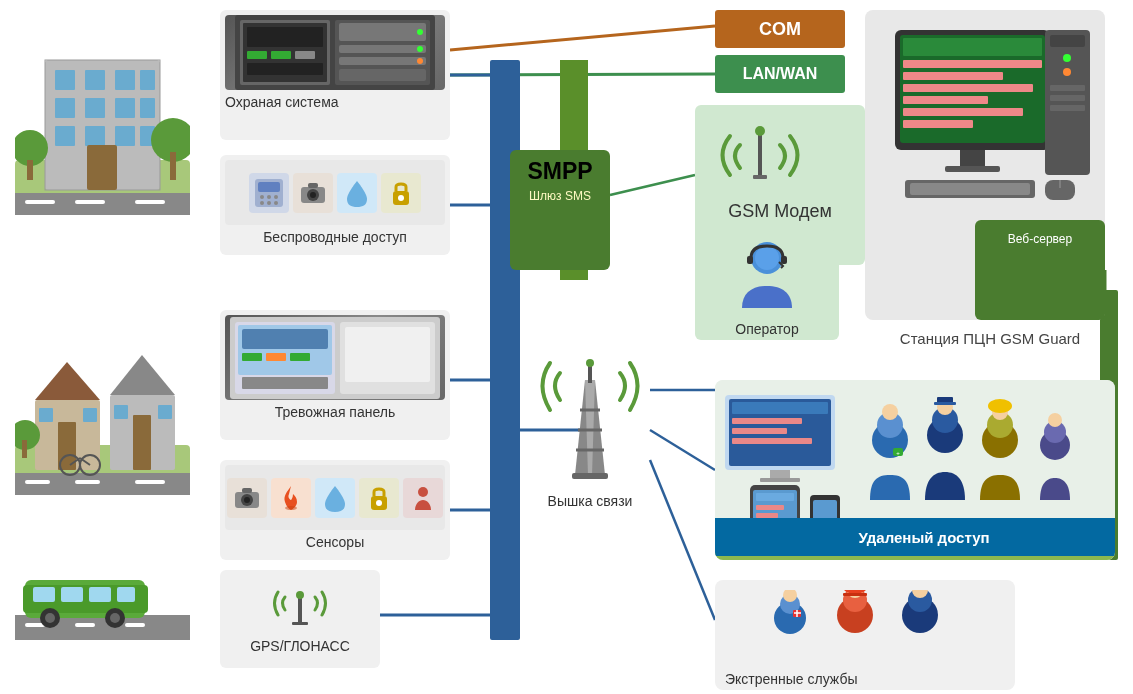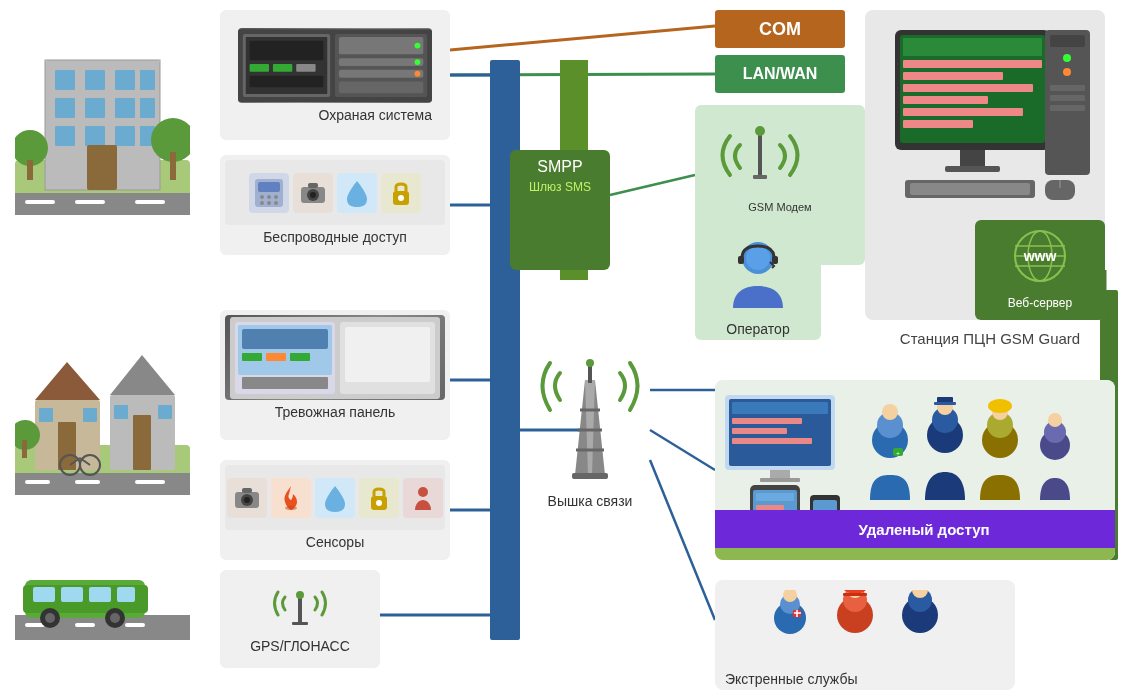--- a/index.html
+++ b/index.html
@@ -57,22 +57,22 @@
 
     
     .security-system {
       position: absolute;
       left: 220px;
       top: 10px;
       width: 230px;
       height: 130px;
       background: #f0f0f0;
       border-radius: 6px;
-      text-align: right;
-      padding: 18px;
+      text-align: left;
+      padding: 5px;
     }
     .label-text {
       font-size: 14px;
       color: #333;
       margin-top: 4px;
     }
 
     
     .wireless-sensors {
       position: absolute;
@@ -132,27 +132,27 @@
       top: 150px;
       width: 100px;
       height: 120px;
       background: #4a7c2f;
       border-radius: 6px;
       text-align: center;
       padding: 8px 5px;
       color: white;
     }
     .smpp-title {
-      font-size: 16px;
-      font-weight: normal;
-      color: #ffffff;
+      font-size: 23px;
+      font-weight: bold;
+      color: #000000;
     }
     .smpp-subtitle {
       font-size: 12px;
-      color: #bef264;
+      color: #fef9c3;
       margin-top: 4px;
     }
 
     
     .cell-tower {
       position: absolute;
       left: 530px;
       top: 345px;
       width: 120px;
       height: 170px;
@@ -229,21 +229,21 @@
       border-radius: 6px;
       text-align: center;
       padding: 8px;
     }
 
     
     .operator {
       position: absolute;
       left: 695px;
       top: 230px;
-      width: 126px;
+      width: 144px;
       height: 110px;
       background: #d0e8d0;
       border-radius: 6px;
       text-align: center;
       padding: 8px;
     }
 
     
     .server-area {
       position: absolute;
@@ -285,25 +285,25 @@
       left: 715px;
       top: 380px;
       width: 400px;
       height: 180px;
       background: #e8f0e8;
       border-radius: 8px;
       overflow: hidden;
     }
     .remote-access-label-bar {
       position: absolute;
-      bottom: 12px;
+      bottom: 4px;
       left: 0;
       width: 100%;
       height: 38px;
-      background: #6d28d9;
+      background: #0369a1;
       display: flex;
       align-items: center;
       justify-content: center;
       padding-left: 18px;
     }
 
     
     .emergency {
       position: absolute;
       left: 715px;
@@ -680,21 +680,21 @@
 
       <path d="M35 55 Q25 42 35 32" fill="none" stroke="#5a9a3a" stroke-width="4" stroke-linecap="round"></path>
       <path d="M25 62 Q10 42 25 23" fill="none" stroke="#5a9a3a" stroke-width="4" stroke-linecap="round"></path>
       <path d="M75 55 Q85 42 75 32" fill="none" stroke="#5a9a3a" stroke-width="4" stroke-linecap="round"></path>
       <path d="M85 62 Q100 42 85 23" fill="none" stroke="#5a9a3a" stroke-width="4" stroke-linecap="round"></path>
 
       <rect x="53" y="20" width="4" height="45" fill="#555"></rect>
       <circle cx="55" cy="18" r="5" fill="#5a9a3a"></circle>
       <rect x="48" y="62" width="14" height="4" fill="#666" rx="1"></rect>
     </svg>
-    <div class="label-text" style="font-size:11px;">GSM Модем</div>
+    <div class="label-text" style="font-size:18px;">GSM Модем</div>
   </div>
 
   <div class="operator">
     <div>
       <svg width="80" height="75" viewBox="0 0 80 75">
 
         <circle cx="40" cy="20" r="16" fill="#4a90d9"></circle>
         <circle cx="40" cy="20" r="12" fill="#5aa0e9"></circle>
 
         <path d="M24 20 Q24 8 40 8 Q56 8 56 20" fill="none" stroke="#333" stroke-width="3"></path>
@@ -737,35 +737,20 @@
       <rect x="175" y="15" width="35" height="12" fill="#444" rx="2"></rect>
       <circle cx="192" cy="38" r="4" fill="#3f3"></circle>
       <circle cx="192" cy="52" r="4" fill="#f83"></circle>
       <rect x="175" y="65" width="35" height="6" fill="#666" rx="1"></rect>
       <rect x="175" y="75" width="35" height="6" fill="#666" rx="1"></rect>
       <rect x="175" y="85" width="35" height="6" fill="#666" rx="1"></rect>
     </svg>
   </div>
 
   <div class="web-server">
-    <div>
-      <svg width="100" height="60" viewBox="0 0 100 60">
-
-        <circle cx="50" cy="28" r="25" fill="#4a7c2f"></circle>
-        <circle cx="50" cy="28" r="25" fill="none" stroke="#8ac050" stroke-width="2"></circle>
-
-        <line x1="25" y1="18" x2="75" y2="18" stroke="#8ac050" stroke-width="1.5"></line>
-        <line x1="25" y1="28" x2="75" y2="28" stroke="#8ac050" stroke-width="1.5"></line>
-        <line x1="25" y1="38" x2="75" y2="38" stroke="#8ac050" stroke-width="1.5"></line>
-
-        <ellipse cx="50" cy="28" rx="12" ry="25" fill="none" stroke="#8ac050" stroke-width="1.5"></ellipse>
-
-        <text x="50" y="33" text-anchor="middle" fill="white" font-size="14" font-weight="bold">www</text>
-      </svg>
-    </div>
     <div class="label-text" style="color:white;font-size:12px;">Веб-сервер</div>
   </div>
 
   <div class="pcn-station">
     <span style="font-size:15px;color:#444;">Станция ПЦН GSM Guard</span>
   </div>
 
   <div class="remote-access">
     <svg width="400" height="180" viewBox="0 0 400 180">
 

